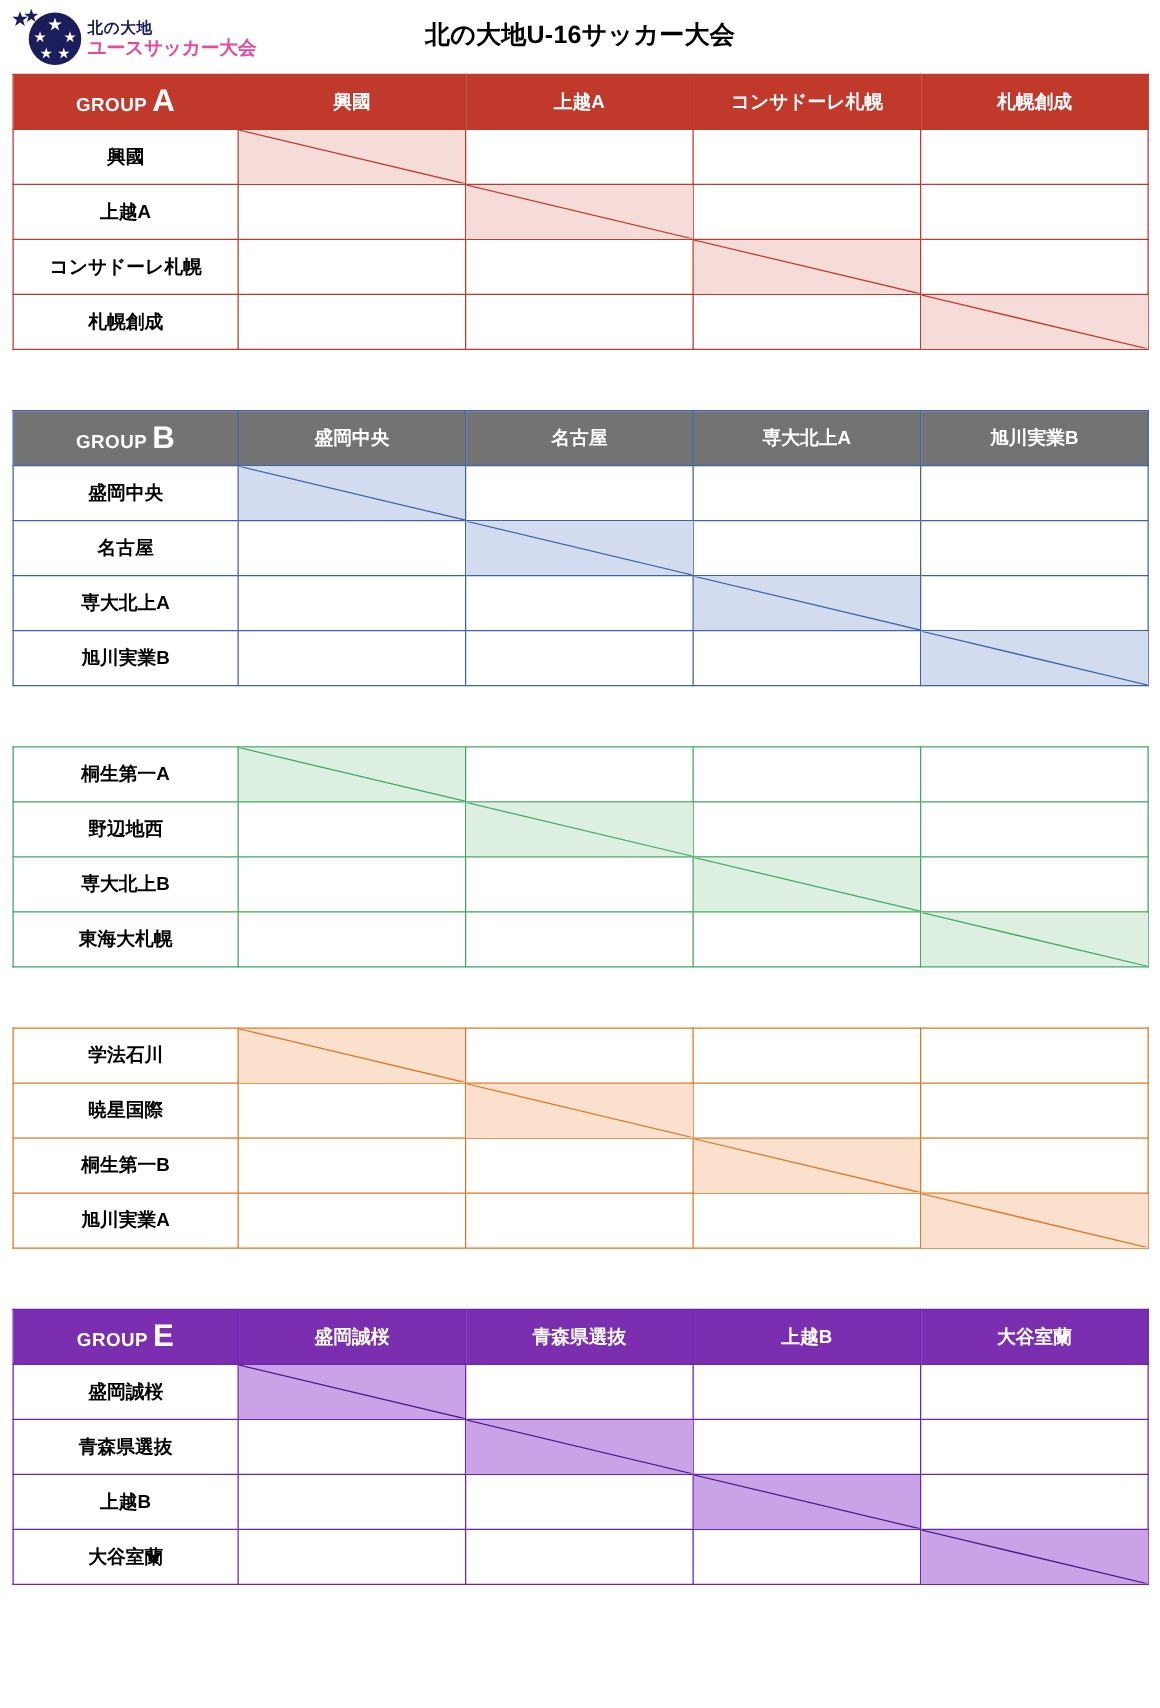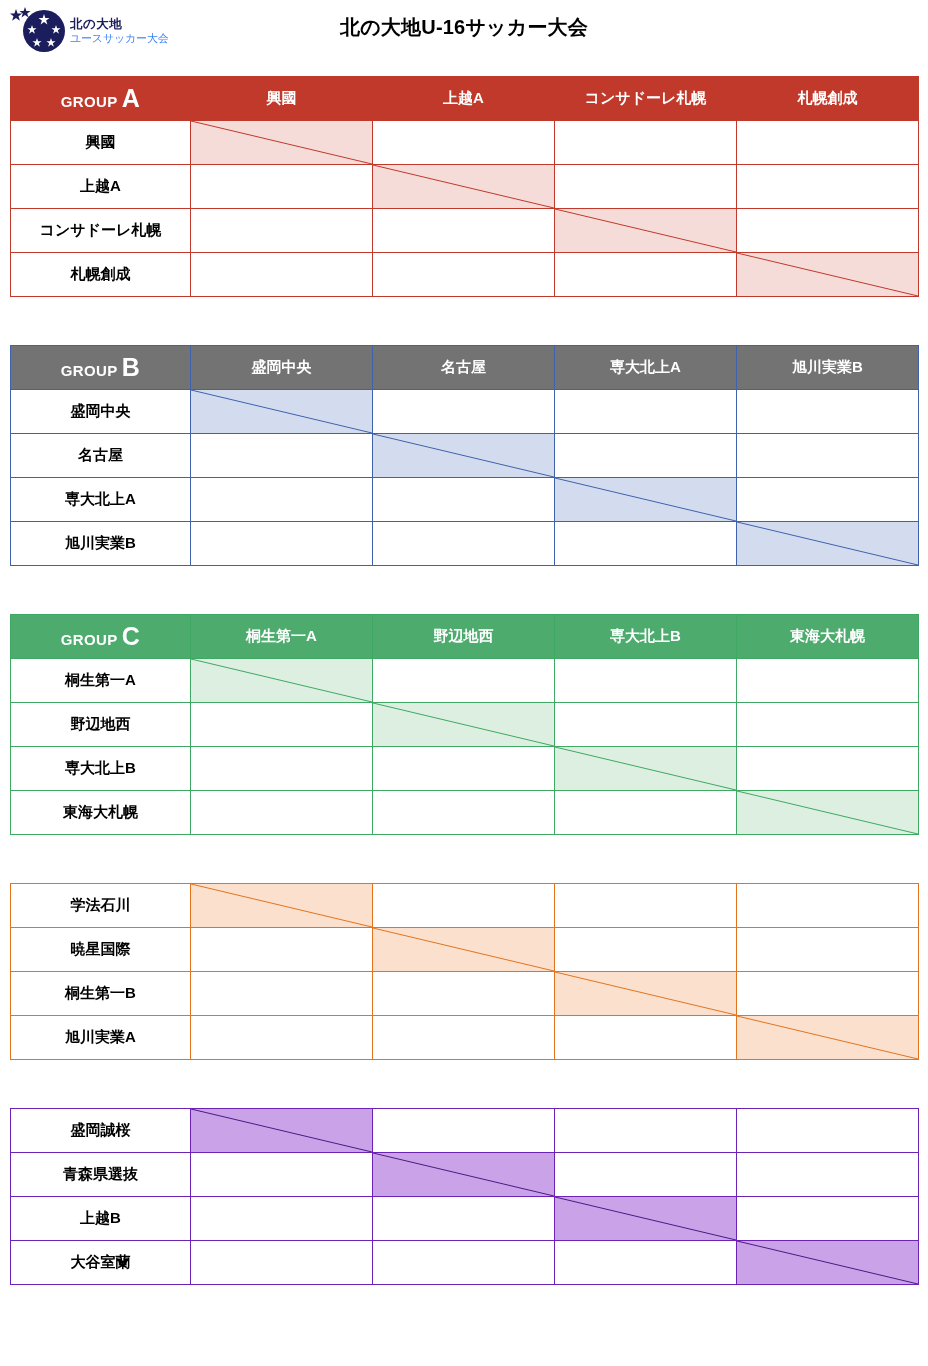--- a/index.html
+++ b/index.html
@@ -11,21 +11,21 @@
     width: 928px;
     height: 1366px;
     font-family: "Liberation Sans", sans-serif;
     color: #000000;
     overflow: hidden;
   }
 
   
   .page-header {
     position: relative;
-    height: 76px;
+    height: 47px;
   }
   .logo {
     position: absolute;
     left: 10px;
     top: 6px;
     width: 200px;
     height: 50px;
     display: flex;
     align-items: center;
   }
@@ -40,39 +40,39 @@
     margin-left: 2px;
     line-height: 1.15;
   }
   .logo-text .l1 {
     font-size: 12.5px;
     font-weight: bold;
     color: #1b1d5c;
     letter-spacing: 0.5px;
   }
   .logo-text .l2 {
-    font-size: 11px;
-    font-weight: normal;
-    color: #3b82f6;
+    font-size: 15px;
+    font-weight: bold;
+    color: #ec4899;
     letter-spacing: -0.2px;
   }
   .page-title {
     position: absolute;
     left: 0;
     right: 0;
     top: 14px;
     text-align: center;
     font-size: 20px;
     font-weight: bold;
     letter-spacing: 0.2px;
   }
 
   
   .group-block {
-    margin: 0 10px 48px 10px;
+    margin: 12px 10px 48px 10px;
   }
   table.group-table {
     border-collapse: collapse;
     width: 908px;
     table-layout: fixed;
   }
   table.group-table td,
   table.group-table th {
     height: 44px;
     padding: 0;
@@ -319,27 +319,20 @@
 <div class="group-block">
   <table class="group-table gC">
     <colgroup>
         <col class="col-first">
         <col class="col-team">
         <col class="col-team">
         <col class="col-team">
         <col class="col-team">
       </colgroup>
     <tbody>
-        <tr>
-      <th class="ghead"><span>GROUP</span><span class="gletter">C</span></th>
-      <th class="chead">桐生第一A</th>
-      <th class="chead">野辺地西</th>
-      <th class="chead">専大北上B</th>
-      <th class="chead">東海大札幌</th>
-    </tr>
     <tr>
       <td class="rowlabel">桐生第一A</td>
       <td class="diag">
             <span class="slash">
               <svg viewBox="0 0 100 100" preserveAspectRatio="none">
                 <line x1="0" y1="0" x2="100" y2="100" stroke="#3fa863" stroke-width="1" vector-effect="non-scaling-stroke"></line>
               </svg>
             </span>
           </td>
       <td class="cell"></td>
@@ -458,20 +451,27 @@
 <div class="group-block">
   <table class="group-table gE">
     <colgroup>
         <col class="col-first">
         <col class="col-team">
         <col class="col-team">
         <col class="col-team">
         <col class="col-team">
       </colgroup>
     <tbody>
+        <tr>
+      <th class="ghead"><span>GROUP</span><span class="gletter">E</span></th>
+      <th class="chead">盛岡誠桜</th>
+      <th class="chead">青森県選抜</th>
+      <th class="chead">上越B</th>
+      <th class="chead">大谷室蘭</th>
+    </tr>
     <tr>
       <td class="rowlabel">盛岡誠桜</td>
       <td class="diag">
             <span class="slash">
               <svg viewBox="0 0 100 100" preserveAspectRatio="none">
                 <line x1="0" y1="0" x2="100" y2="100" stroke="#4b1a86" stroke-width="1" vector-effect="non-scaling-stroke"></line>
               </svg>
             </span>
           </td>
       <td class="cell"></td>

